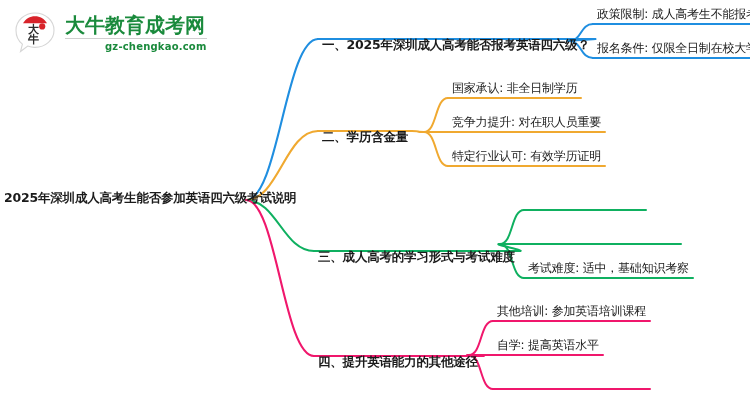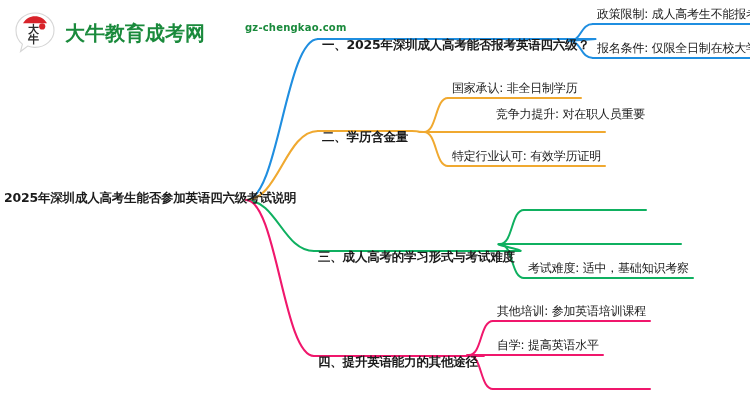--- a/index.html
+++ b/index.html
@@ -25,21 +25,21 @@
     gap: 7px;
   }
   #logo-mark {
     width: 46px;
     height: 46px;
     position: relative;
     flex: 0 0 auto;
   }
   #logo-text-block {
     display: flex;
-    flex-direction: row;
+    flex-direction: column;
     justify-content: center;
     line-height: 1;
   }
   .logo-title {
     font-size: 20px;
     font-weight: bold;
     color: #1a8a3c;
     letter-spacing: 0px;
     white-space: nowrap;
   }
@@ -156,21 +156,21 @@
     </svg>
 
   <div class="node" id="root-node" style="left: 4px; top: 191px; text-align: center;">2025年深圳成人高考生能否参加英语四六级考试说明</div>
 
   <div class="node branch-node" style="left:322px; top:22px;">一、2025年深圳成人高考能否报考英语四六级？</div>
   <div class="node leaf-node" style="left:597px; top:8px;">政策限制: 成人高考生不能报考</div>
   <div class="node leaf-node" style="left:597px; top:42px;">报名条件: 仅限全日制在校大学生</div>
 
   <div class="node branch-node" style="left:322px; top:114px;">二、学历含金量</div>
   <div class="node leaf-node" style="left:452px; top:82px;">国家承认: 非全日制学历</div>
-  <div class="node leaf-node" style="left:452px; top:108px;margin-left:44px;">竞争力提升: 对在职人员重要</div>
+  <div class="node leaf-node" style="left:452px; top:116px;">竞争力提升: 对在职人员重要</div>
   <div class="node leaf-node" style="left:452px; top:150px;">特定行业认可: 有效学历证明</div>
 
   <div class="node branch-node" style="left:318px; top:234px;">三、成人高考的学习形式与考试难度</div>
   <div class="node leaf-node" style="left:528px; top:262px;">考试难度: 适中，基础知识考察</div>
 
   <div class="node branch-node" style="left:318px; top:339px;">四、提升英语能力的其他途径</div>
   <div class="node leaf-node" style="left:497px; top:305px;">其他培训: 参加英语培训课程</div>
   <div class="node leaf-node" style="left:497px; top:339px;">自学: 提高英语水平</div>
 </div>
 

